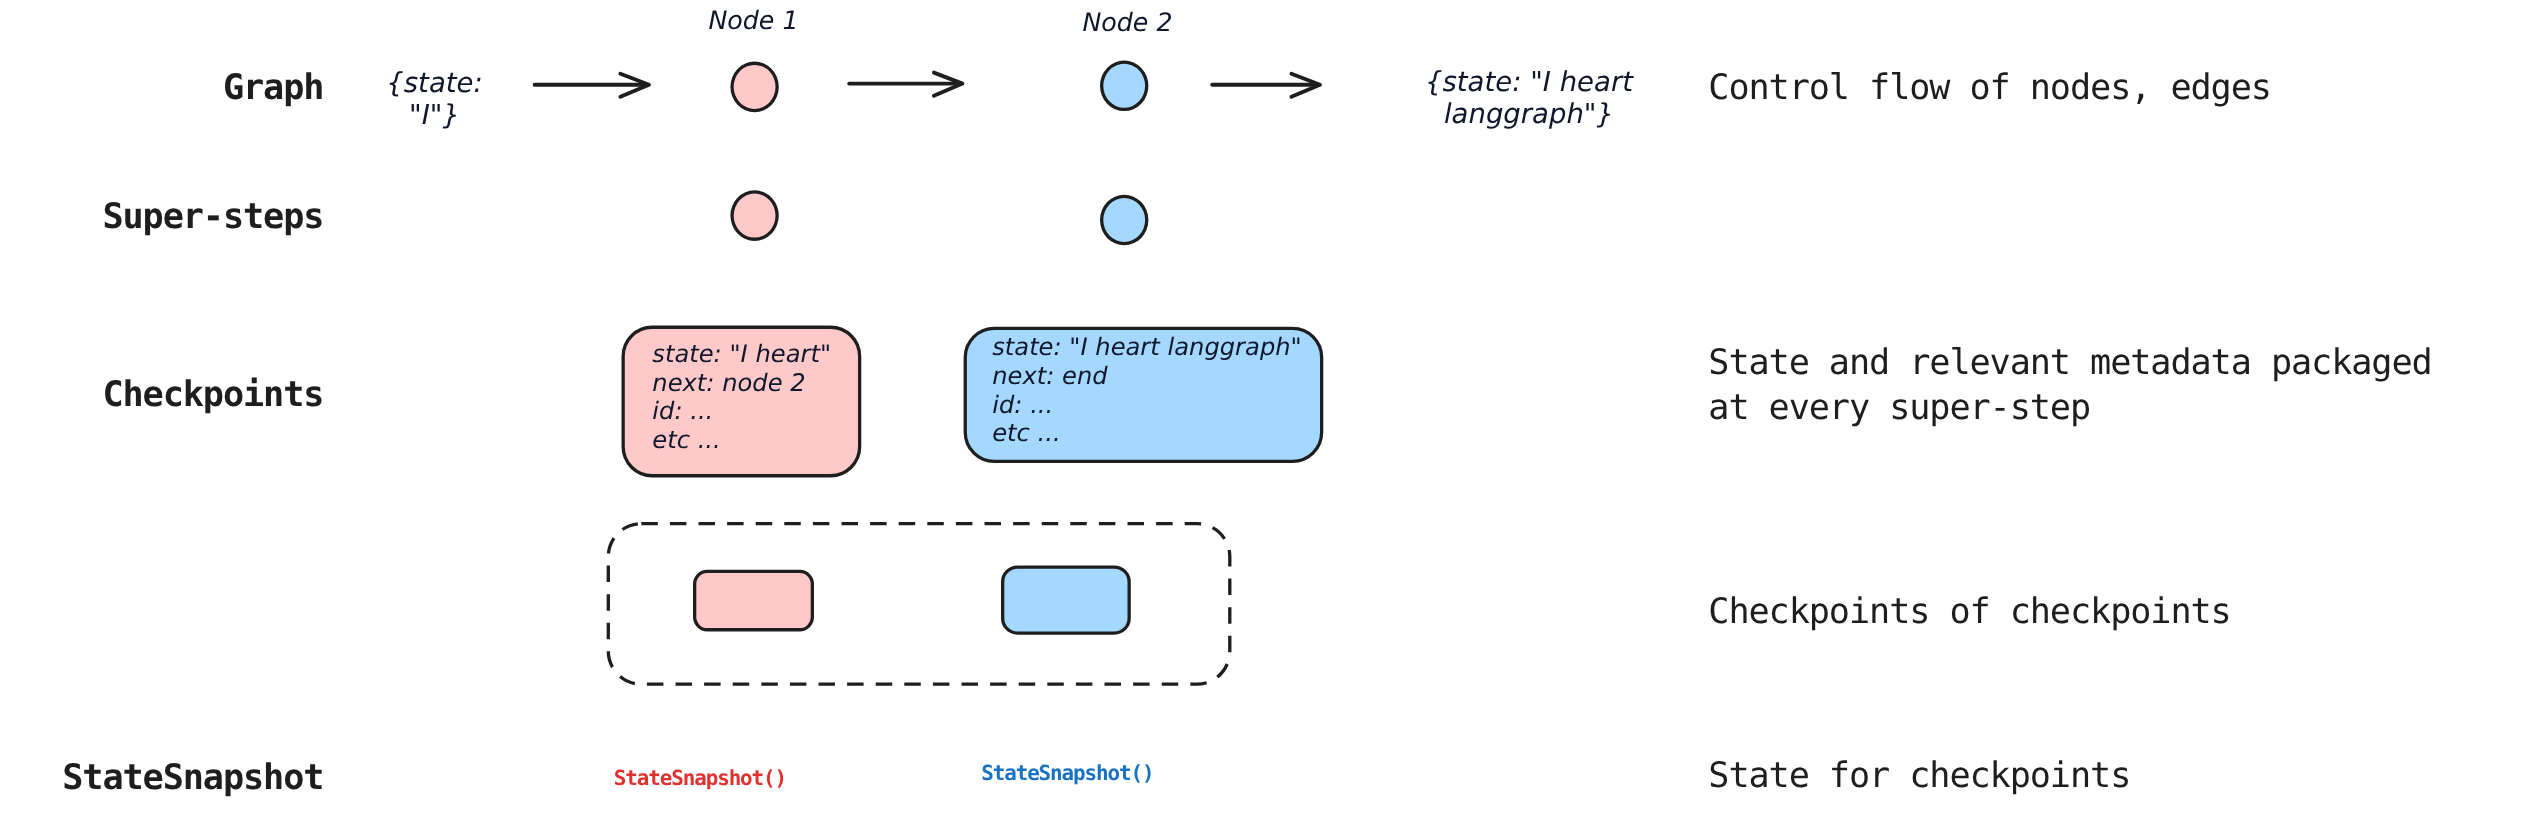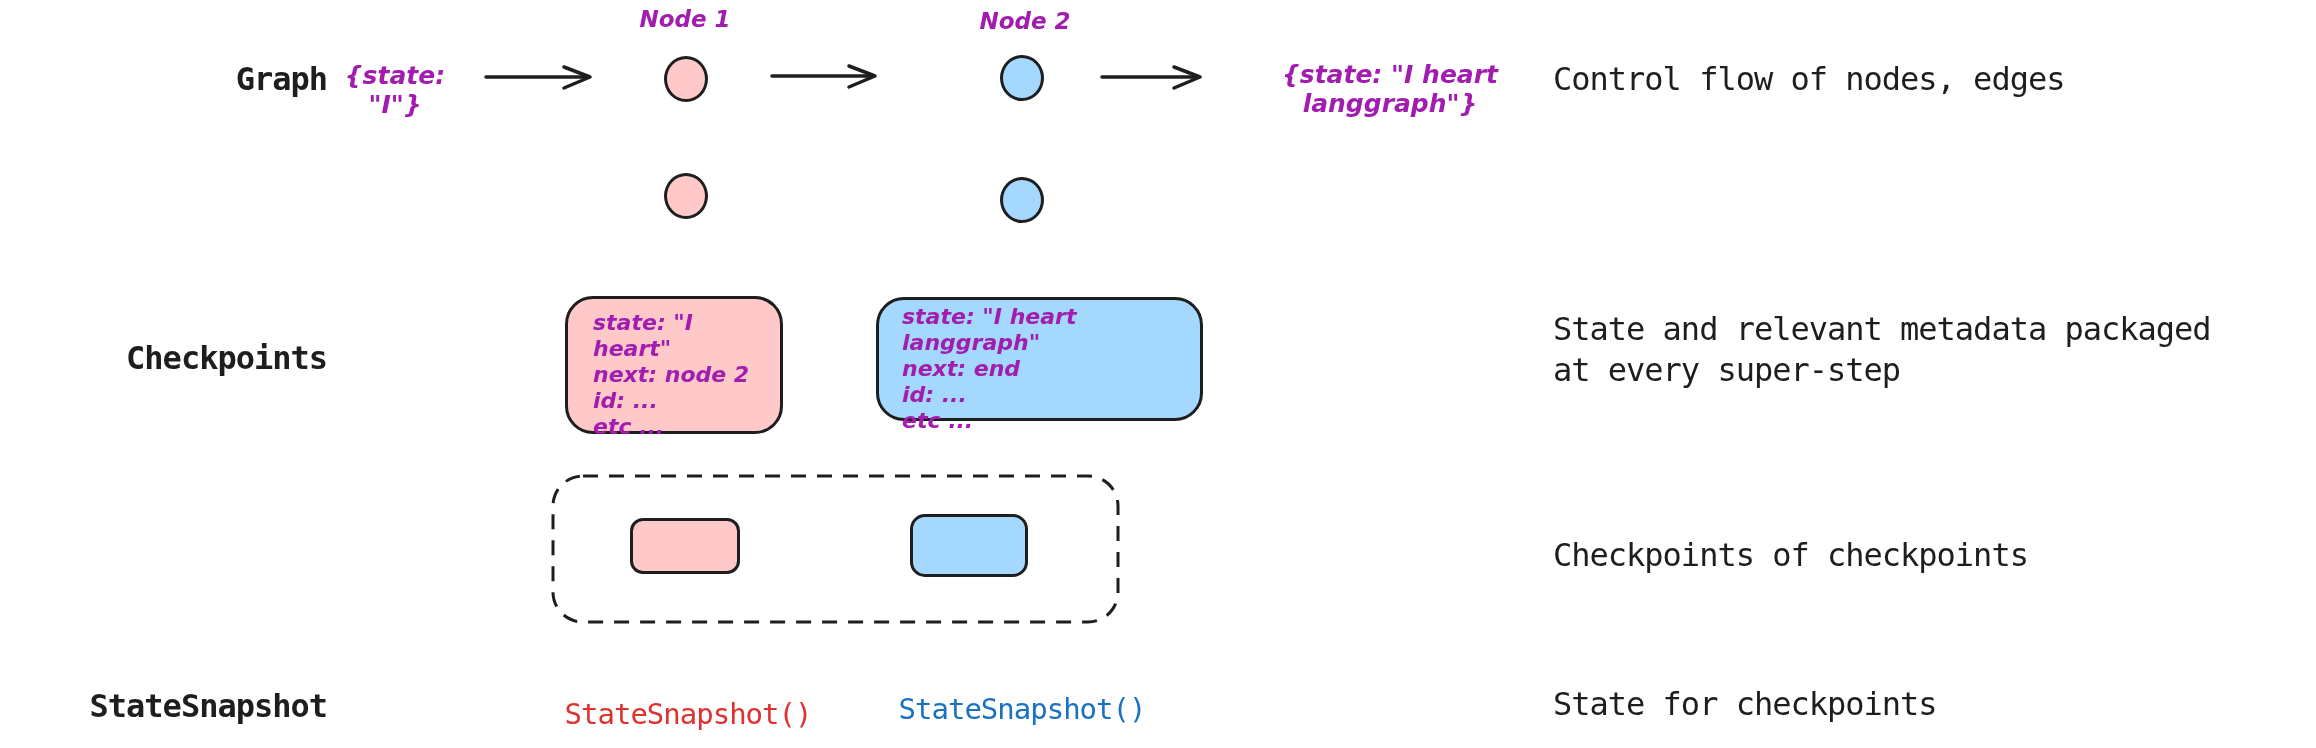--- a/index.html
+++ b/index.html
@@ -13,38 +13,37 @@
   }
   
   .row-label{
     position:absolute;
     left:0;width:294px;
     text-align:right;
     font-size:32px;line-height:40px;
     font-weight:600;
     letter-spacing:-1px;
     white-space:nowrap;
-    margin-left:33px;
   }
   
   .row-desc{
     position:absolute;
     left:1553px;width:740px;
     font-size:32px;line-height:41px;
     font-weight:400;
     letter-spacing:-1px;
     white-space:pre-line;
   }
   
   .hand{
     position:absolute;
     font-family:"DejaVu Sans", sans-serif;
     font-style:italic;
-    font-weight:700;
-    color:#a21caf;
+    font-weight:400;
+    color:#0f172a;
     white-space:pre-line;
   }
   .node-label{font-size:23px;text-align:center;}
   .state-text{font-size:25px;text-align:center;}
   
   .node-circle{
     position:absolute;
     width:44px;height:46px;
     border:3px solid #1e1e1e;
     border-radius:50%;
@@ -64,23 +63,22 @@
   
   .mini-box{
     position:absolute;
     border:3px solid #1e1e1e;
     box-sizing:border-box;
   }
   
   .snap-call{
     position:absolute;
     width:260px;
-    text-align:center;
-    font-size:29px;
-    font-weight:400;
+    font-size:19px;
+    font-weight:700;
     letter-spacing:-1px;
     white-space:nowrap;
   }
   svg.overlay{position:absolute;left:0;top:0;pointer-events:none;}
 </style>
 </head>
 <body>
 
 <div id="canvas">
 
@@ -96,20 +94,21 @@
       </g>
       <g>
         <line x1="1102" y1="77" x2="1198" y2="77"></line>
         <polyline points="1174,67 1200,77 1174,88"></polyline>
       </g>
     </g>
     <rect x="553" y="476" width="565" height="146" rx="30" fill="none" stroke="#1e1e1e" stroke-width="3" stroke-dasharray="15 11"></rect>
   </svg>
 
   <div class="row-label" style="top:59px">Graph</div>
+  <div class="row-label" style="top:176px">Super-steps</div>
   <div class="row-label" style="top:338px">Checkpoints</div>
   <div class="row-label" style="top:686px">StateSnapshot</div>
 
   <div class="row-desc" style="top:59px">Control flow of nodes, edges</div>
   <div class="row-desc" style="top:309px">State and relevant metadata packaged
 at every super-step</div>
   <div class="row-desc" style="top:535px">Checkpoints of checkpoints</div>
   <div class="row-desc" style="top:684px">State for checkpoints</div>
 
   <div class="hand state-text" style="left:325px;top:61px;width:140px">{state: "I"}</div>

